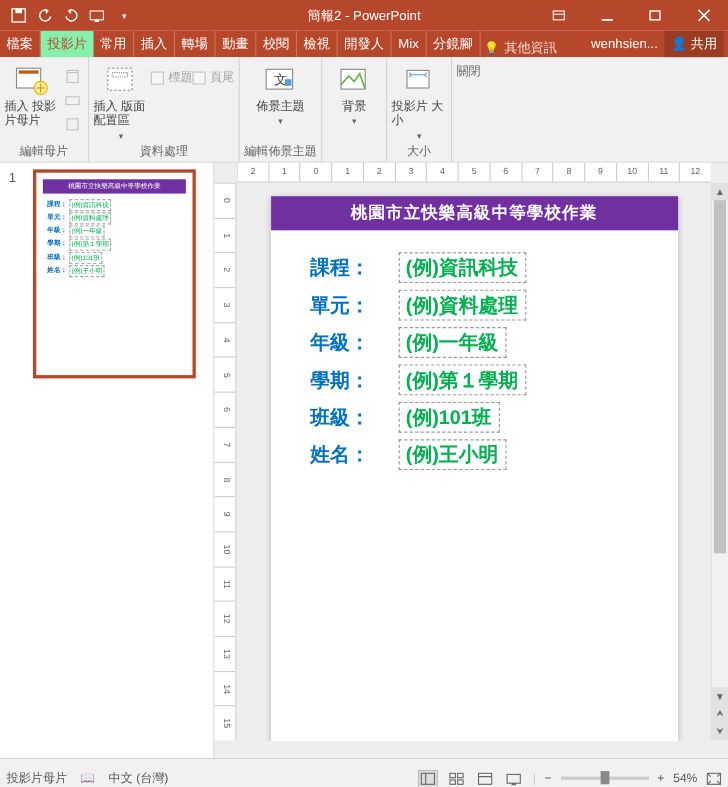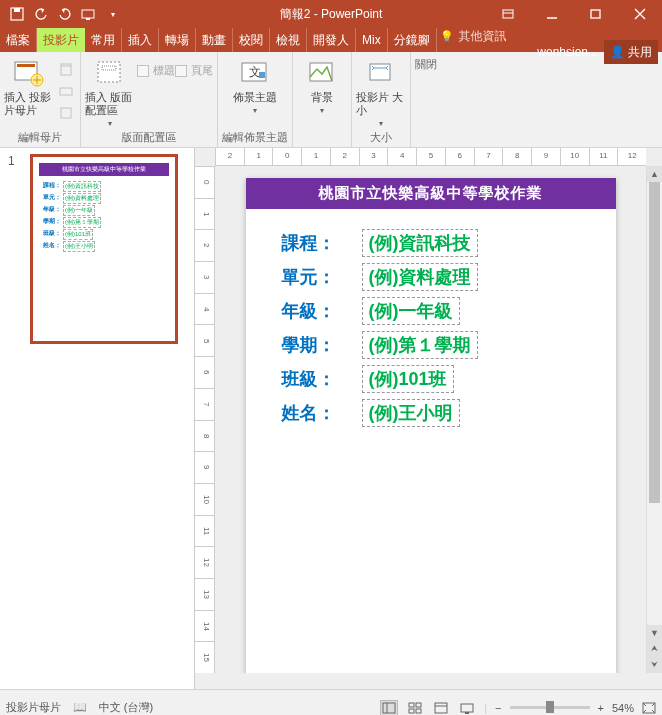--- a/index.html
+++ b/index.html
@@ -3,23 +3,23 @@
 <meta charset="utf-8">
 <style>
 *{margin:0;padding:0;box-sizing:border-box;font-family:"Microsoft JhengHei","Segoe UI",sans-serif;}
 body{background:#fff;width:662px;height:715px;overflow:hidden;font-size:12px;}
 .titlebar{height:28px;background:#B7472A;color:#fff;display:flex;align-items:center;position:relative;}
 .qat{display:flex;gap:2px;padding-left:6px;align-items:center;}
 .qat .q{width:22px;height:22px;display:flex;align-items:center;justify-content:center;}
 .title{position:absolute;left:50%;transform:translateX(-50%);font-size:12px;}
 .winctl{margin-left:auto;display:flex;height:100%;}
 .winctl .w{width:44px;display:flex;align-items:center;justify-content:center;font-size:13px;}
-.menubar{height:24px;background:#B7472A;color:#fff;display:flex;align-items:flex-start;}
+.menubar{height:24px;background:#B7472A;color:#fff;display:flex;align-items:flex-end;}
 .tab{padding:0 6px;height:24px;line-height:24px;font-size:12px;border-right:1px solid rgba(255,255,255,0.25);}
-.tab.active{background:#bef264;color:#B7472A;border-right:none;}
+.tab.active{background:#86efac;color:#B7472A;border-right:none;}
 .tell{margin-left:4px;display:flex;align-items:center;gap:4px;color:#f3d6ce;}
 .tell .bulb{font-size:11px;}
 .user{margin-left:auto;padding:0 4px;display:flex;align-items:center;gap:6px;margin-top:12px;}
 .share{background:#9a3b22;padding:0 6px;height:24px;display:flex;align-items:center;gap:3px;}
 .ribbon{height:96px;background:#F1F1F1;border-bottom:1px solid #d4d4d4;display:flex;}
 .group{border-right:1px solid #d4d4d4;padding:3px 4px 0 4px;display:flex;flex-direction:column;align-items:center;}
 .group .body{flex:1;display:flex;align-items:flex-start;gap:2px;}
 .group .lbl{font-size:11px;color:#666;padding:2px 0;}
 .bigbtn{width:50px;display:flex;flex-direction:column;align-items:center;gap:2px;padding-top:2px;}
 .bigbtn .ic{width:32px;height:32px;display:flex;align-items:center;justify-content:center;}
@@ -200,21 +200,21 @@
         <label class="chkrow disabled">
             <span class="chk"></span>
             <span>標題</span>
           </label>
         <label class="chkrow disabled">
             <span class="chk"></span>
             <span>頁尾</span>
           </label>
       </div>
     </div>
-    <div class="lbl">版面配置區</div>
+    <div class="lbl">資料處理</div>
   </div>
 
   <div class="group">
     <div class="body">
       <div class="bigbtn">
         <div class="ic">
             <svg width="32" height="30">
               <rect x="3" y="5" width="24" height="18" fill="#fff" stroke="#888"></rect>
               <text x="10" y="18" font-size="12" fill="#444">文</text>
               <rect x="20" y="14" width="6" height="6" fill="#5b9bd5"></rect>

